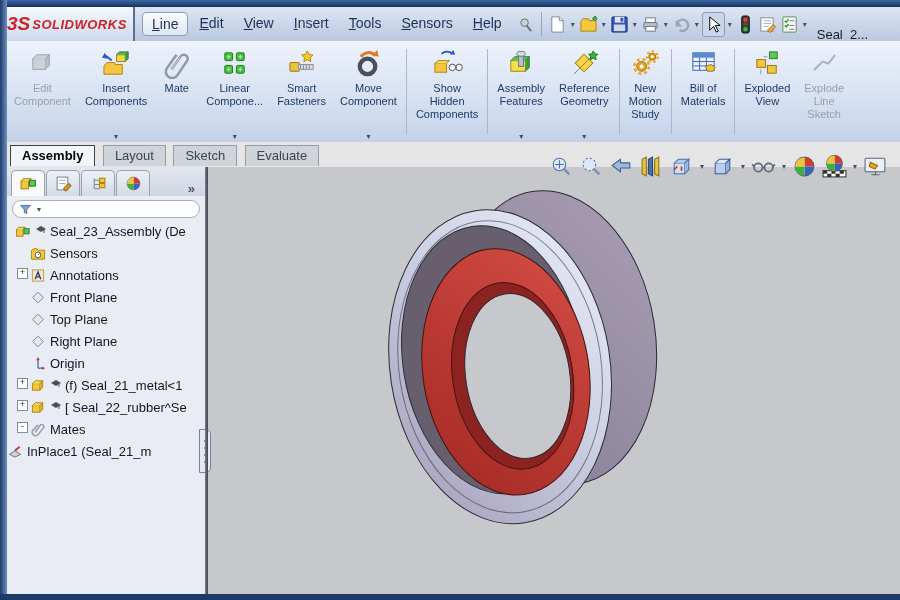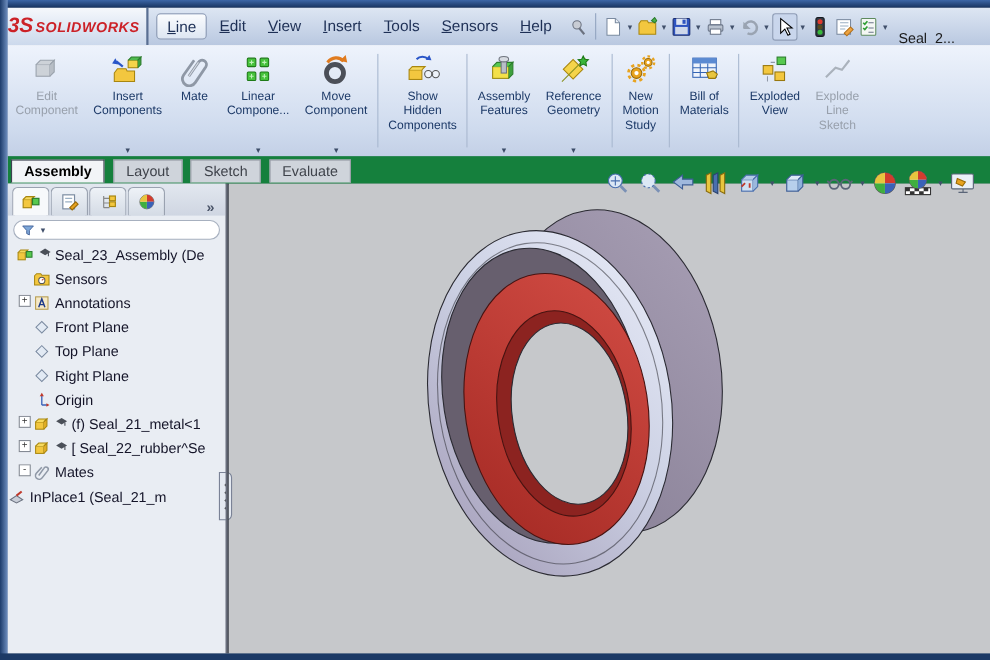--- a/index.html
+++ b/index.html
@@ -31,21 +31,21 @@
   .ribbon{position:absolute;left:7px;top:41px;right:0;height:101px;display:flex;overflow:hidden;
     background:linear-gradient(#eef3fc,#cfdbee 75%,#c3d0e6);border-bottom:1px solid #93a5c2;}
   .rbtn{position:relative;display:flex;flex-direction:column;align-items:center;padding:7px 7px 12px;
     color:#1d3a68;flex:none;}
   .rbtn svg{width:31px;height:31px;flex:none;}
   .rlabel{font-size:11px;line-height:13px;text-align:center;white-space:pre-line;margin-top:3px;}
   .rcaret{position:absolute;bottom:1px;left:50%;transform:translateX(-50%);font-size:8px;color:#3c4c68;}
   .rbtn.disabled{color:#98a0ac;}
   .rsep{width:1px;background:#a9b8d0;margin:8px 2px;flex:none;}
   
-  .tabstrip{position:absolute;left:7px;top:142px;right:0;height:25px;background:#15803d;border-bottom:1px solid #8c929c;}
+  .tabstrip{position:absolute;left:7px;top:142px;right:0;height:25px;background:#e5e5e5;border-bottom:1px solid #8c929c;}
   .tab{display:inline-block;margin:3px 0 0 3px;padding:2px 11px 3px;font-size:13px;cursor:default;}
   .tab.active{background:#f2f4f7;font-weight:bold;border:1px solid #3c4250;border-bottom:none;color:#000;}
   .tab.inactive{background:#cfd4db;border:1px solid #979ca6;border-bottom:none;color:#3f434b;}
   
   .panel{position:absolute;left:7px;top:167px;width:198px;bottom:6px;background:#e9edf3;z-index:2;}
   .paneltabs{height:29px;display:flex;align-items:flex-end;padding-left:4px;background:linear-gradient(#e2e7ef,#cfd6e2);}
   .ptab{width:32px;height:25px;border:1px solid #9aa2b0;border-bottom:none;border-radius:5px 5px 0 0;
     display:flex;align-items:center;justify-content:center;background:linear-gradient(#eef2f7,#d4dbe5);margin-right:1px;}
   .ptab.active{background:#f7f9fb;}
   .ptab svg{width:17px;height:17px;}
@@ -431,20 +431,27 @@
     <div class="rbtn">
       <svg>
           <use href="#s-linear"></use>
         </svg>
       <span class="rlabel">Linear
 Compone...</span>
       <span class="rcaret">▾</span>
     </div>
     <div class="rbtn">
       <svg>
+          <use href="#s-smartfast"></use>
+        </svg>
+      <span class="rlabel">Smart
+Fasteners</span>
+    </div>
+    <div class="rbtn">
+      <svg>
           <use href="#s-movecomp"></use>
         </svg>
       <span class="rlabel">Move
 Component</span>
       <span class="rcaret">▾</span>
     </div>
     <div class="rsep"></div>
     <div class="rbtn">
       <svg>
           <use href="#s-showhidden"></use>

